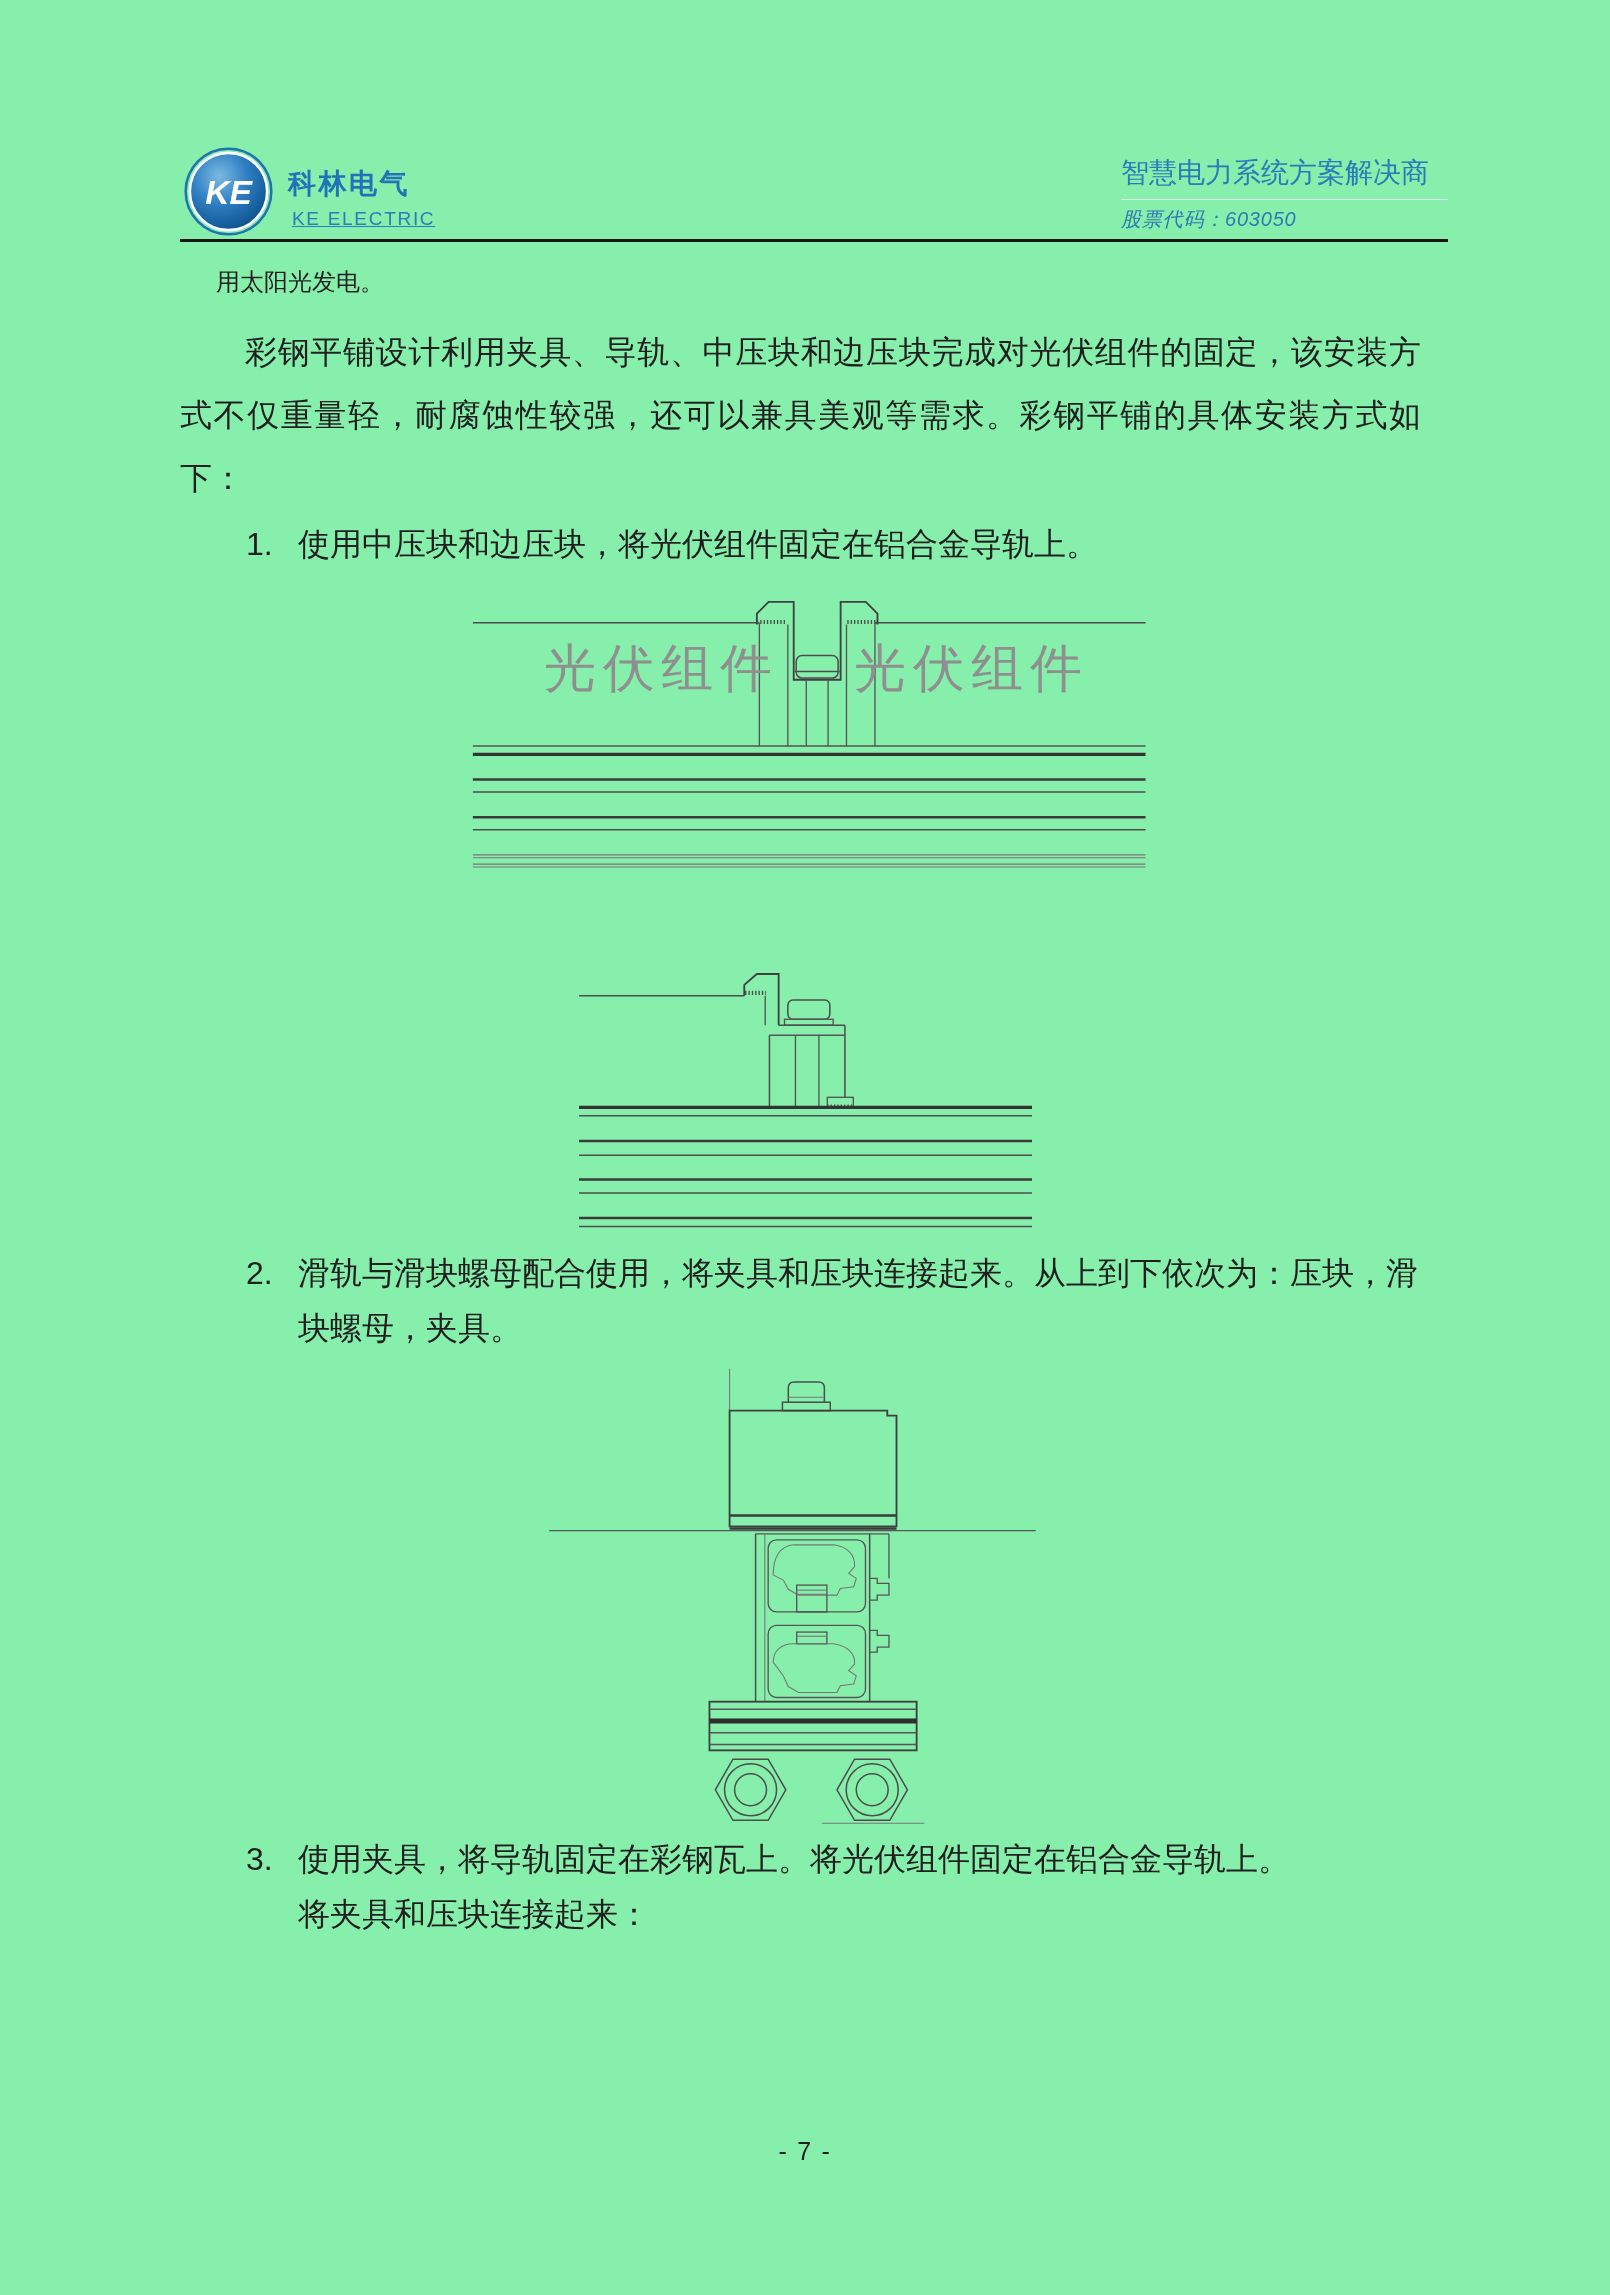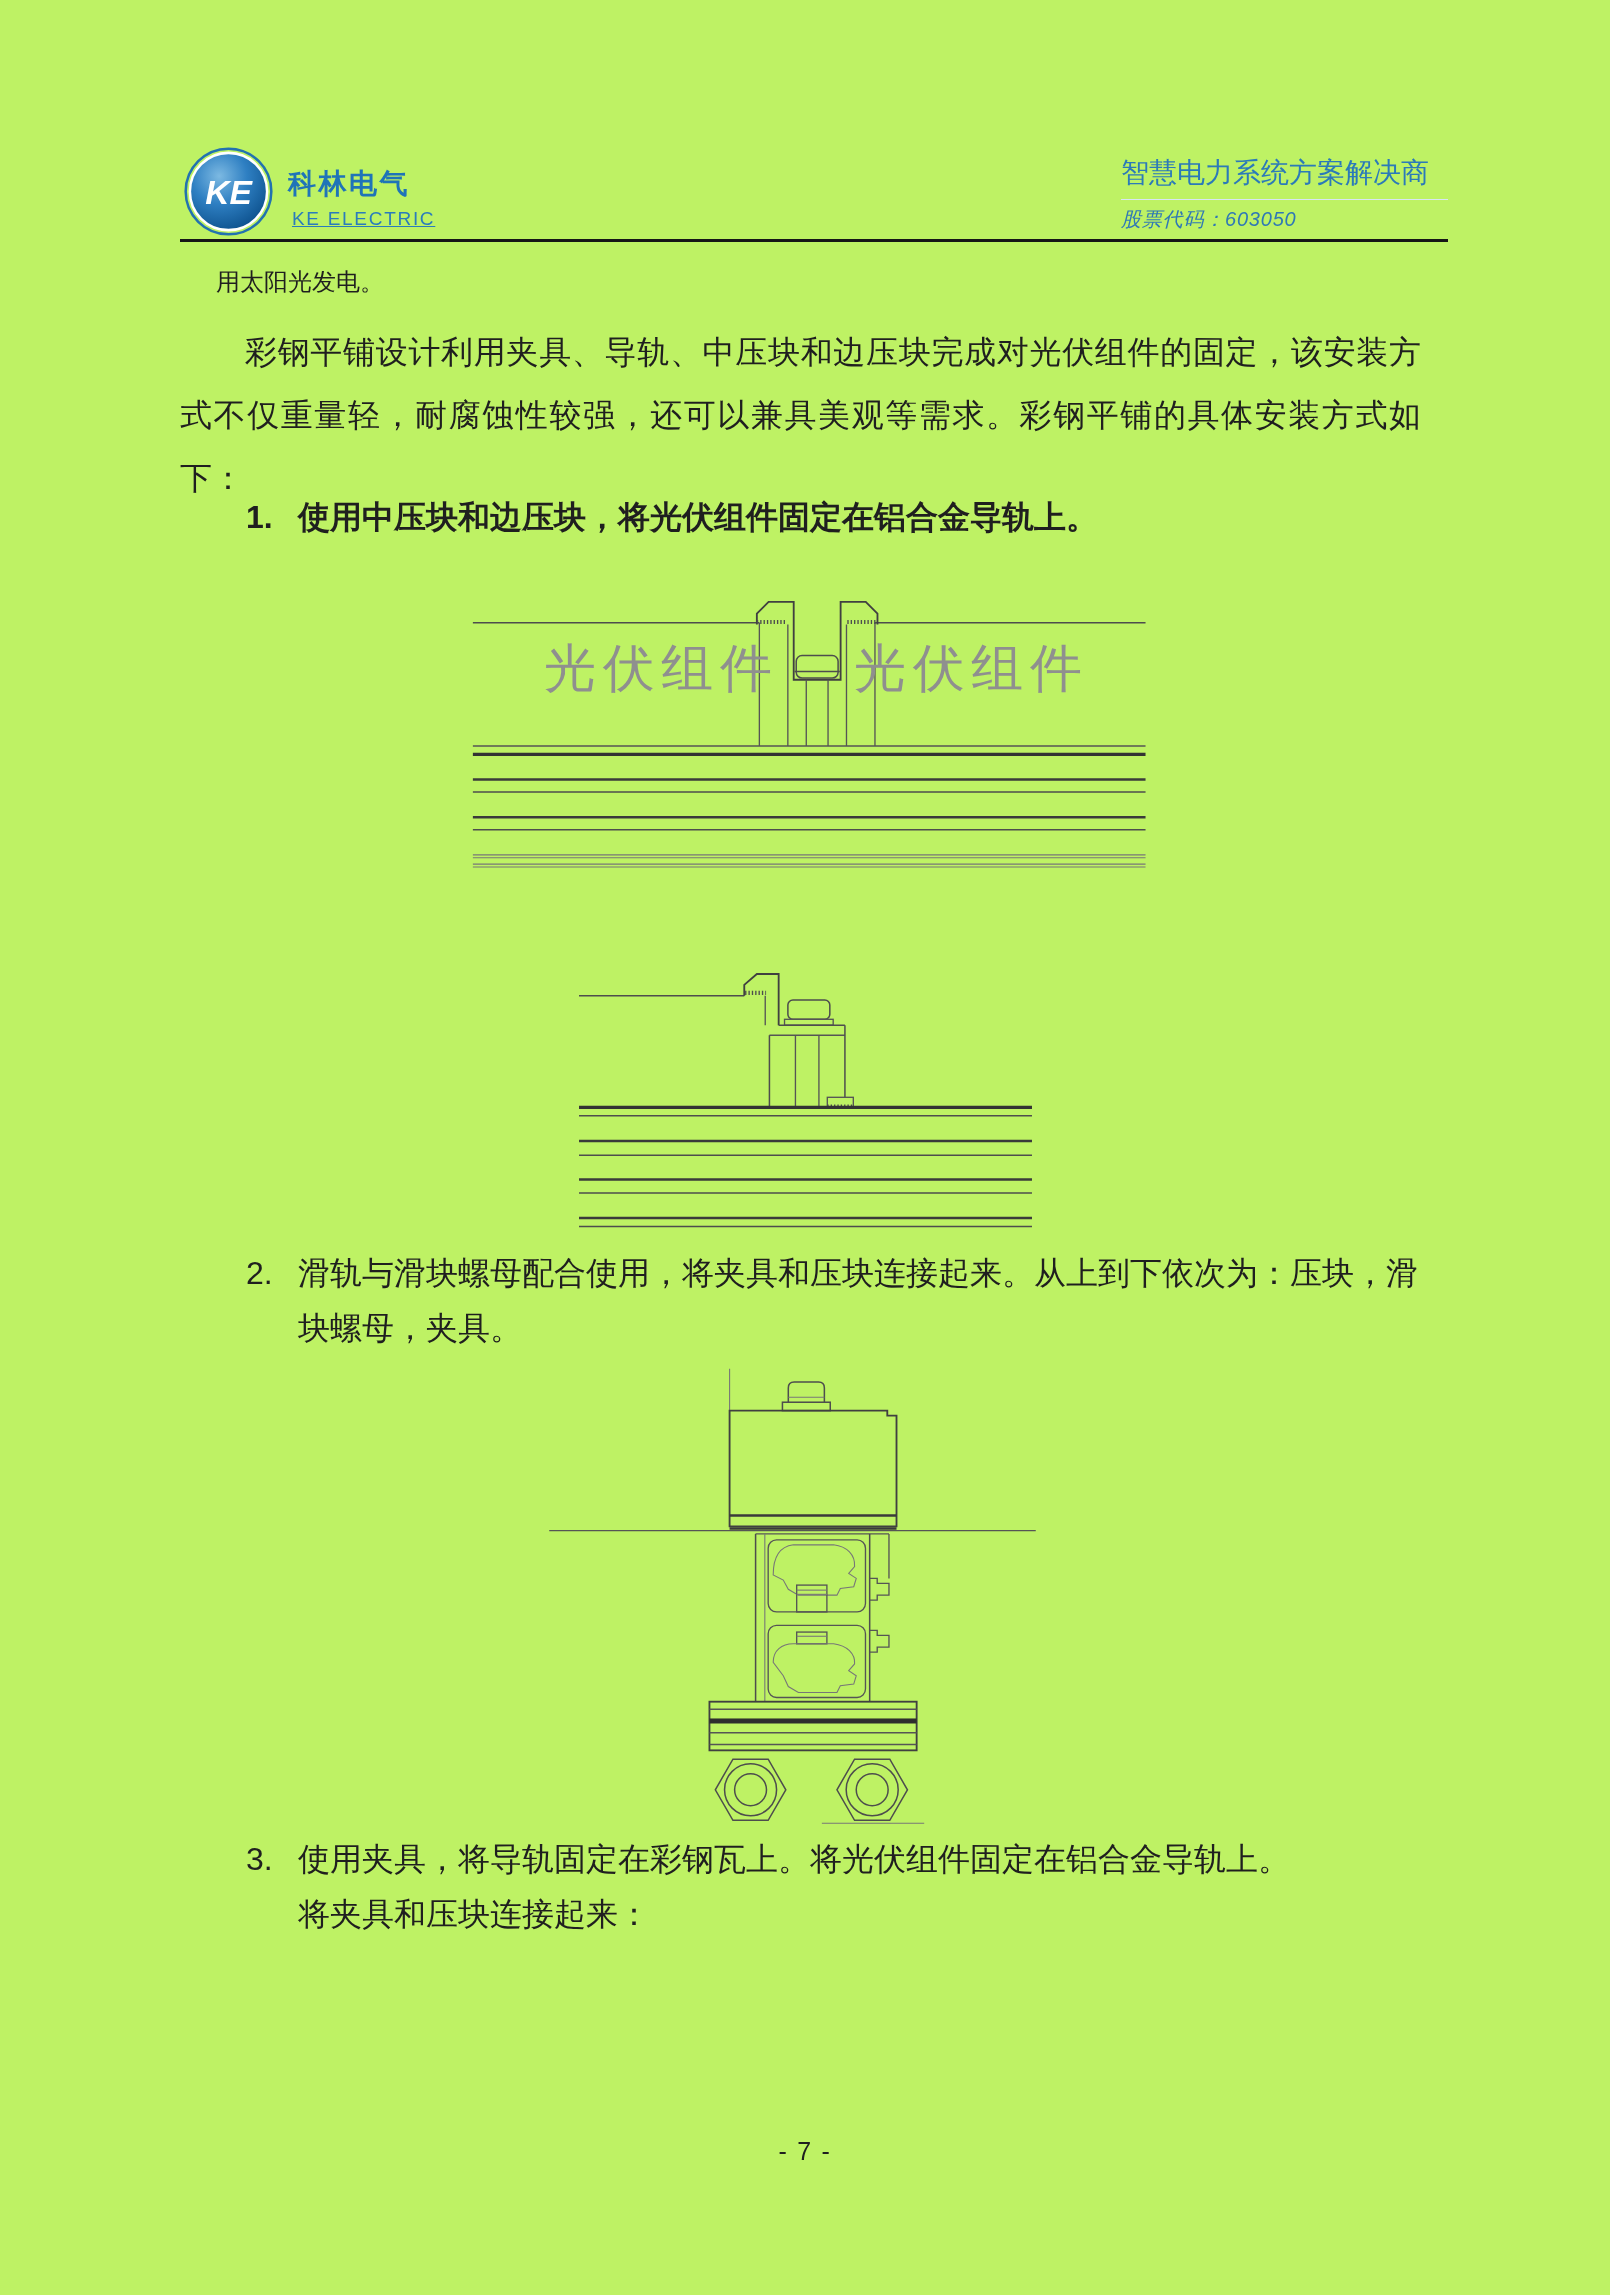--- a/index.html
+++ b/index.html
@@ -1,17 +1,17 @@
 <!DOCTYPE html>
 <html style="font-size:13.4px"><head>
 <meta charset="utf-8">
 <style>
   html,body{margin:0;padding:0;background:#ffffff;}
   .page{
-    position:relative;width:1610px;height:2295px;background:#bef264;overflow:hidden;
+    position:relative;width:1610px;height:2295px;background:#86efac;overflow:hidden;
     font-family:"Liberation Sans","DejaVu Sans",sans-serif;color:#1f1f1f;
   }
   
   .logo-mark{position:absolute;left:184px;top:147px;width:89px;height:89px;}
   .logo-cn{position:absolute;left:288px;top:163px;font-size:28px;font-weight:700;
     color:#1f74b8;letter-spacing:2.5px;line-height:42px;}
   .logo-en{position:absolute;left:292px;top:208px;font-size:19px;font-weight:500;
     color:#2a7cbc;letter-spacing:1.7px;line-height:22.6px;text-decoration:underline;}
   .header-right{position:absolute;left:1121px;top:157px;width:327px;}
   .tagline{display:block;font-size:28px;color:#2b7ab9;letter-spacing:0px;
@@ -19,21 +19,21 @@
   .stock-code{display:block;margin-top:5.9px;font-size:20px;color:#2f78b6;
     letter-spacing:0.8px;line-height:27px;font-style:italic;}
   .header-divider{position:absolute;left:180px;top:239px;width:1268px;height:3.4px;background:#161616;}
   
   .intro{position:absolute;left:180px;top:263px;font-size:24px;line-height:37px;margin-left:36px;}
   .para{position:absolute;left:180px;top:321px;width:1241px;font-size:32px;line-height:63px;
     text-align:justify;text-justify:inter-ideograph;text-indent:65px;word-break:break-all;}
   .step{position:absolute;left:246px;width:1188px;font-size:32px;line-height:55px;
     padding-left:52px;box-sizing:border-box;word-break:break-all;}
   .step .num{display:inline-block;width:52px;margin-left:-52px;}
-  .step-1{top:490px;font-weight:bold;}
+  .step-1{top:517px;}
   .step-2{top:1246px;}
   .step-3{top:1832px;}
   
   .fig{position:absolute;}
   .fig-1{left:470px;top:591px;width:696px;height:289px;}
   .fig-2{left:579px;top:948px;width:453px;height:281px;}
   .fig-3{left:545px;top:1367px;width:495px;height:458px;}
   svg .thin{stroke:#555555;stroke-width:1.6;fill:none;}
   svg .med{stroke:#4d4d4d;stroke-width:1.8;fill:none;}
   svg .outline{stroke:#404040;stroke-width:2.2;fill:none;}

